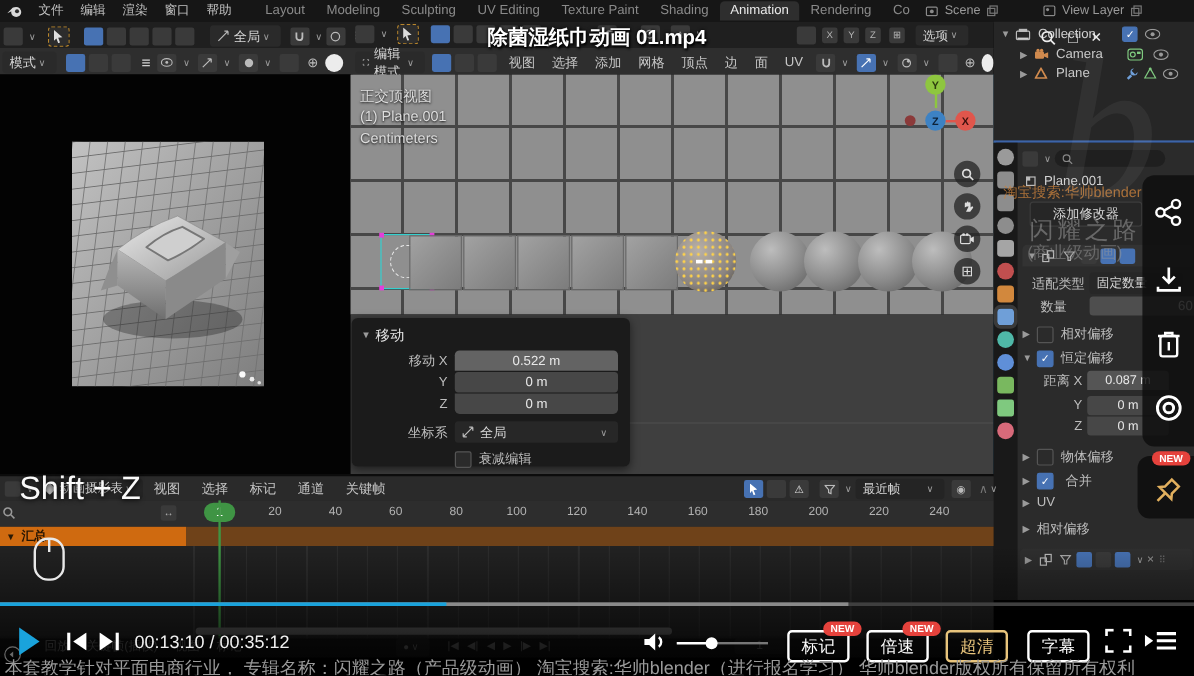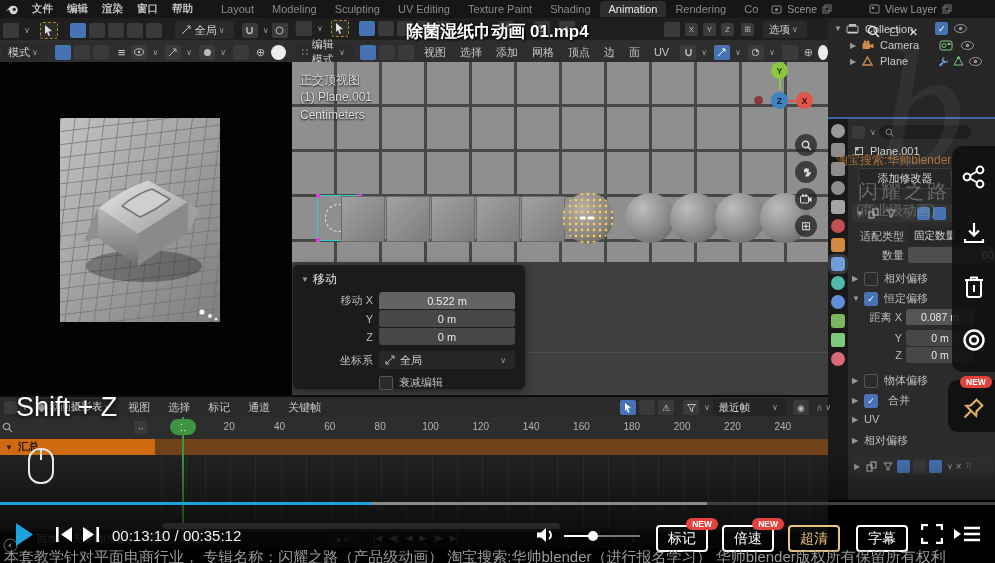--- a/index.html
+++ b/index.html
@@ -7,21 +7,21 @@
          font-family:"Liberation Sans",sans-serif;color:#ccc;}
   .abs{position:absolute;}
   .row{display:flex;align-items:center;}
   .ibox{height:15px;min-width:16px;background:#3a3a3a;border-radius:2px;display:inline-flex;
         align-items:center;justify-content:center;color:#b5b5b5;font-size:9px;margin-right:3px;}
   .ibox.blue{background:#4772b3;color:#fff;}
   .ibox.dash{background:#2c2c2c;outline:1px dashed #b8862d;}
   .ibox.small{height:13px;min-width:13px;font-size:8px;}
   .dd{font-size:8px;color:#9a9a9a;margin:0 3px 0 2px;}
   .menu{font-size:11px;color:#c6c6c6;padding:0 9px;white-space:nowrap;}
-  .menu-sm{font-size:11px;color:#c2c2c2;padding:0 8px;white-space:nowrap;font-weight:bold;}
+  .menu-sm{font-size:11px;color:#c2c2c2;padding:0 8px;white-space:nowrap;}
   .tab{font-size:11px;color:#8a8a8a;padding:2px 9px;white-space:nowrap;}
   .tab.active{color:#e8e8e8;background:#2e2e2e;border-radius:4px 4px 0 0;}
   .pillbtn{background:#2a2a2a;border-radius:3px;display:inline-flex;align-items:center;
            padding:1px 6px;font-size:11px;color:#d5d5d5;}
   .cb{width:12px;height:12px;border-radius:2px;background:#2b2b2b;border:1px solid #555;
       display:inline-flex;align-items:center;justify-content:center;font-size:9px;color:#fff;}
   .cb.on{background:#4772b3;border-color:#4772b3;}
   .tri{color:#9a9a9a;font-size:8px;width:12px;display:inline-block;}
   .plabel{font-size:11px;color:#bdbdbd;}
   .field{background:#474747;border-radius:3px;color:#e8e8e8;font-size:11px;display:flex;
@@ -525,21 +525,21 @@
     </div>
 
     <div class="row abs" style="left:24px;top:108px;">
       <span class="plabel" style="width:52px;text-align:right;">适配类型</span>
       <span class="pillbtn" style="margin-left:4px;height:16px;width:66px;background:#272727;font-size:10.5px;">
         <span>固定数量</span>
       </span>
     </div>
 
     <div class="row abs" style="left:24px;top:128px;">
-      <span class="plabel" style="width:52px;text-align:right;">数量</span>
+      <span class="plabel" style="width:52px;text-align:center;">数量</span>
       <span class="field" style="margin-left:4px;width:86px;height:16px;background:#4e4e4e;justify-content:flex-end;padding-right:24px;">60</span>
     </div>
 
     <div class="row abs" style="left:24px;top:152px;">
       <span class="tri">▶</span>
       <span class="cb"></span>
       <span class="plabel" style="margin-left:6px;">相对偏移</span>
     </div>
 
     <div class="row abs" style="left:24px;top:172px;">

